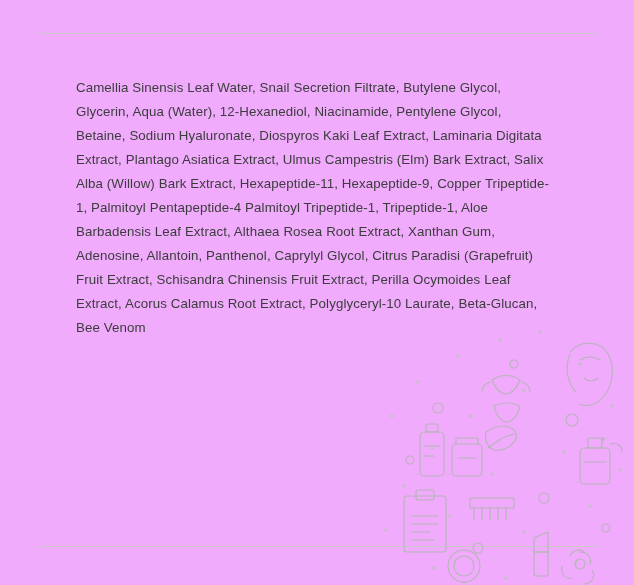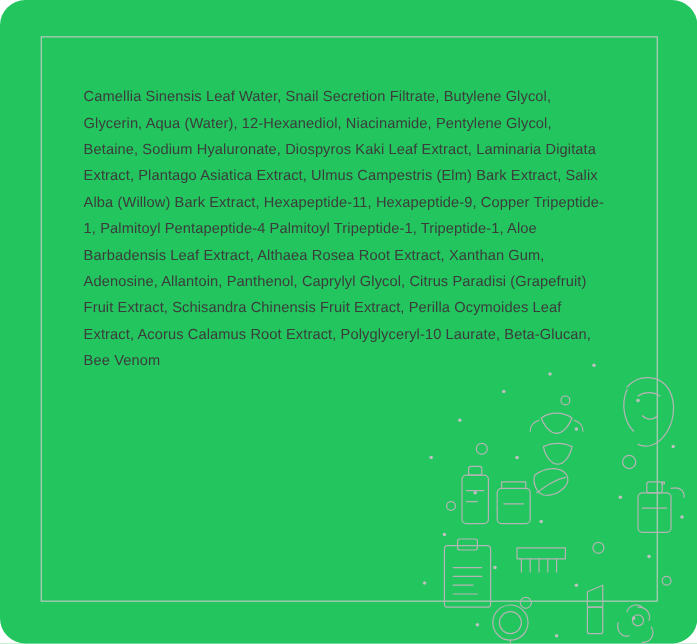--- a/index.html
+++ b/index.html
@@ -14,22 +14,21 @@
     font-family: "Liberation Sans", sans-serif;
     position: relative;
   }
 
   #page {
     position: absolute;
     left: 0;
     top: 0;
     width: 634px;
     height: 585px;
-    background: #22c55e;
-    border-radius: 23px;
+    background: #f0abfc;
   }
 
   
   #card-frame {
     position: absolute;
     left: 37px;
     top: 33px;
     width: 561px;
     height: 514px;
     border: 1px solid #c9c9c9;

